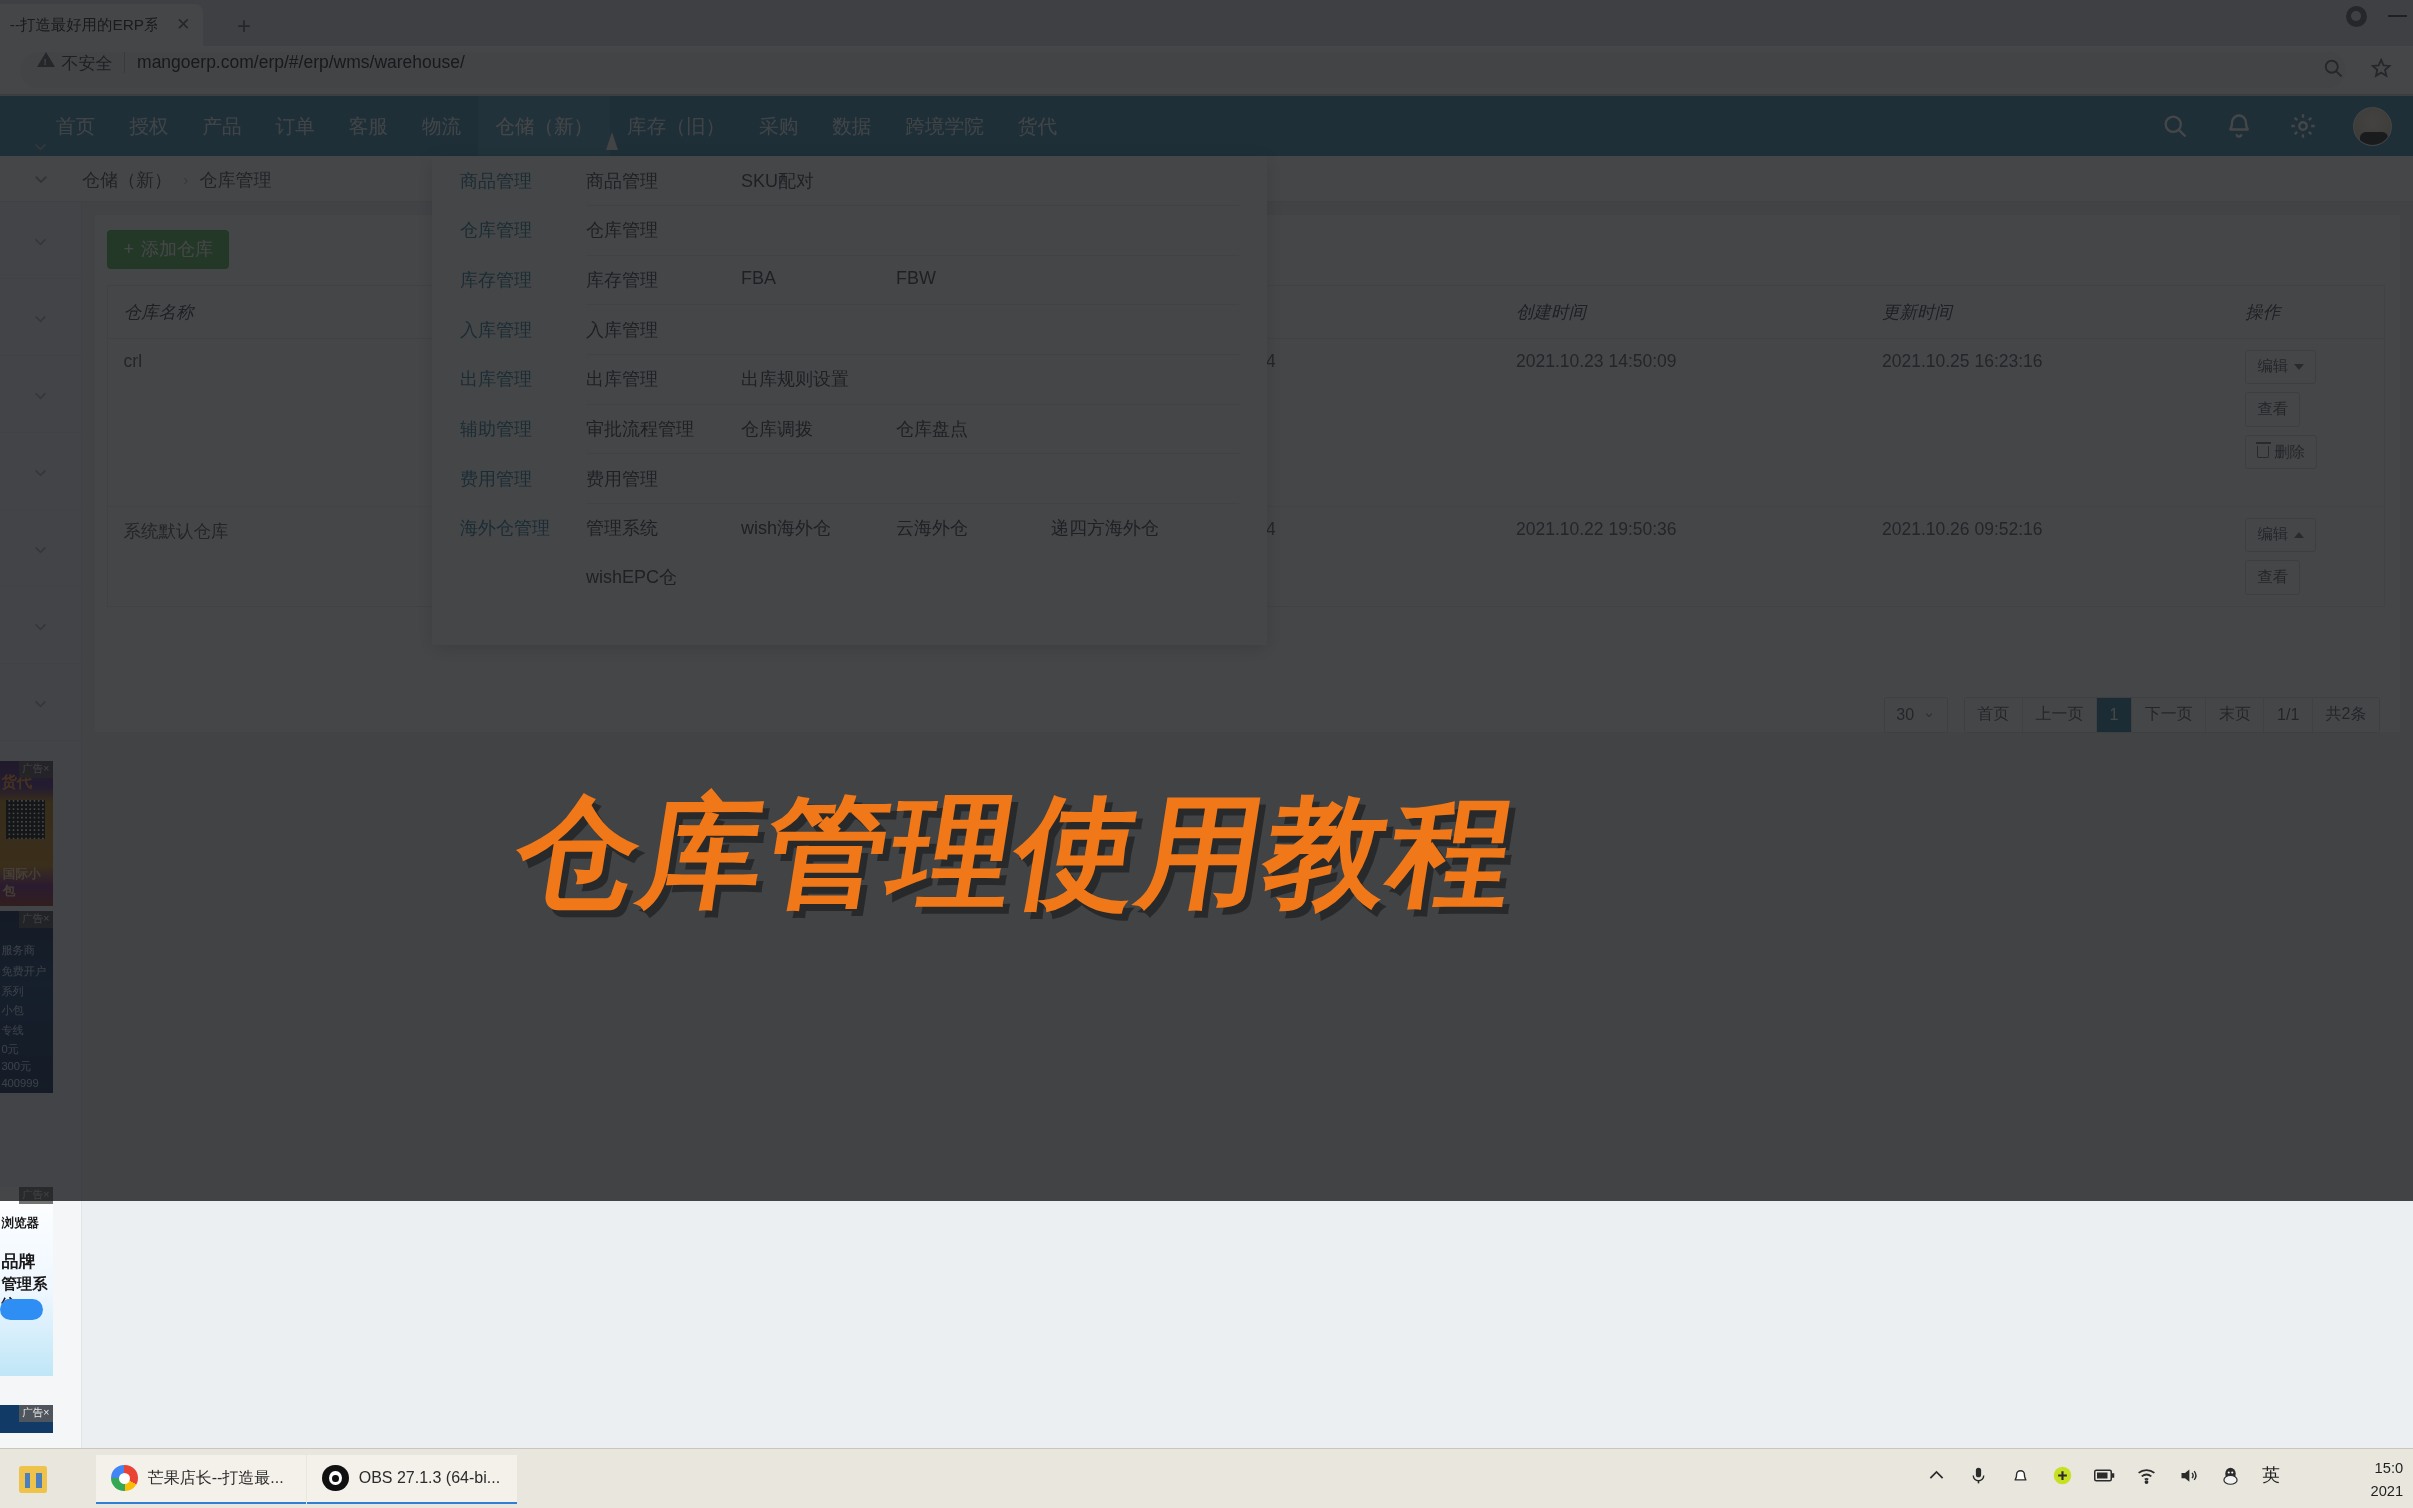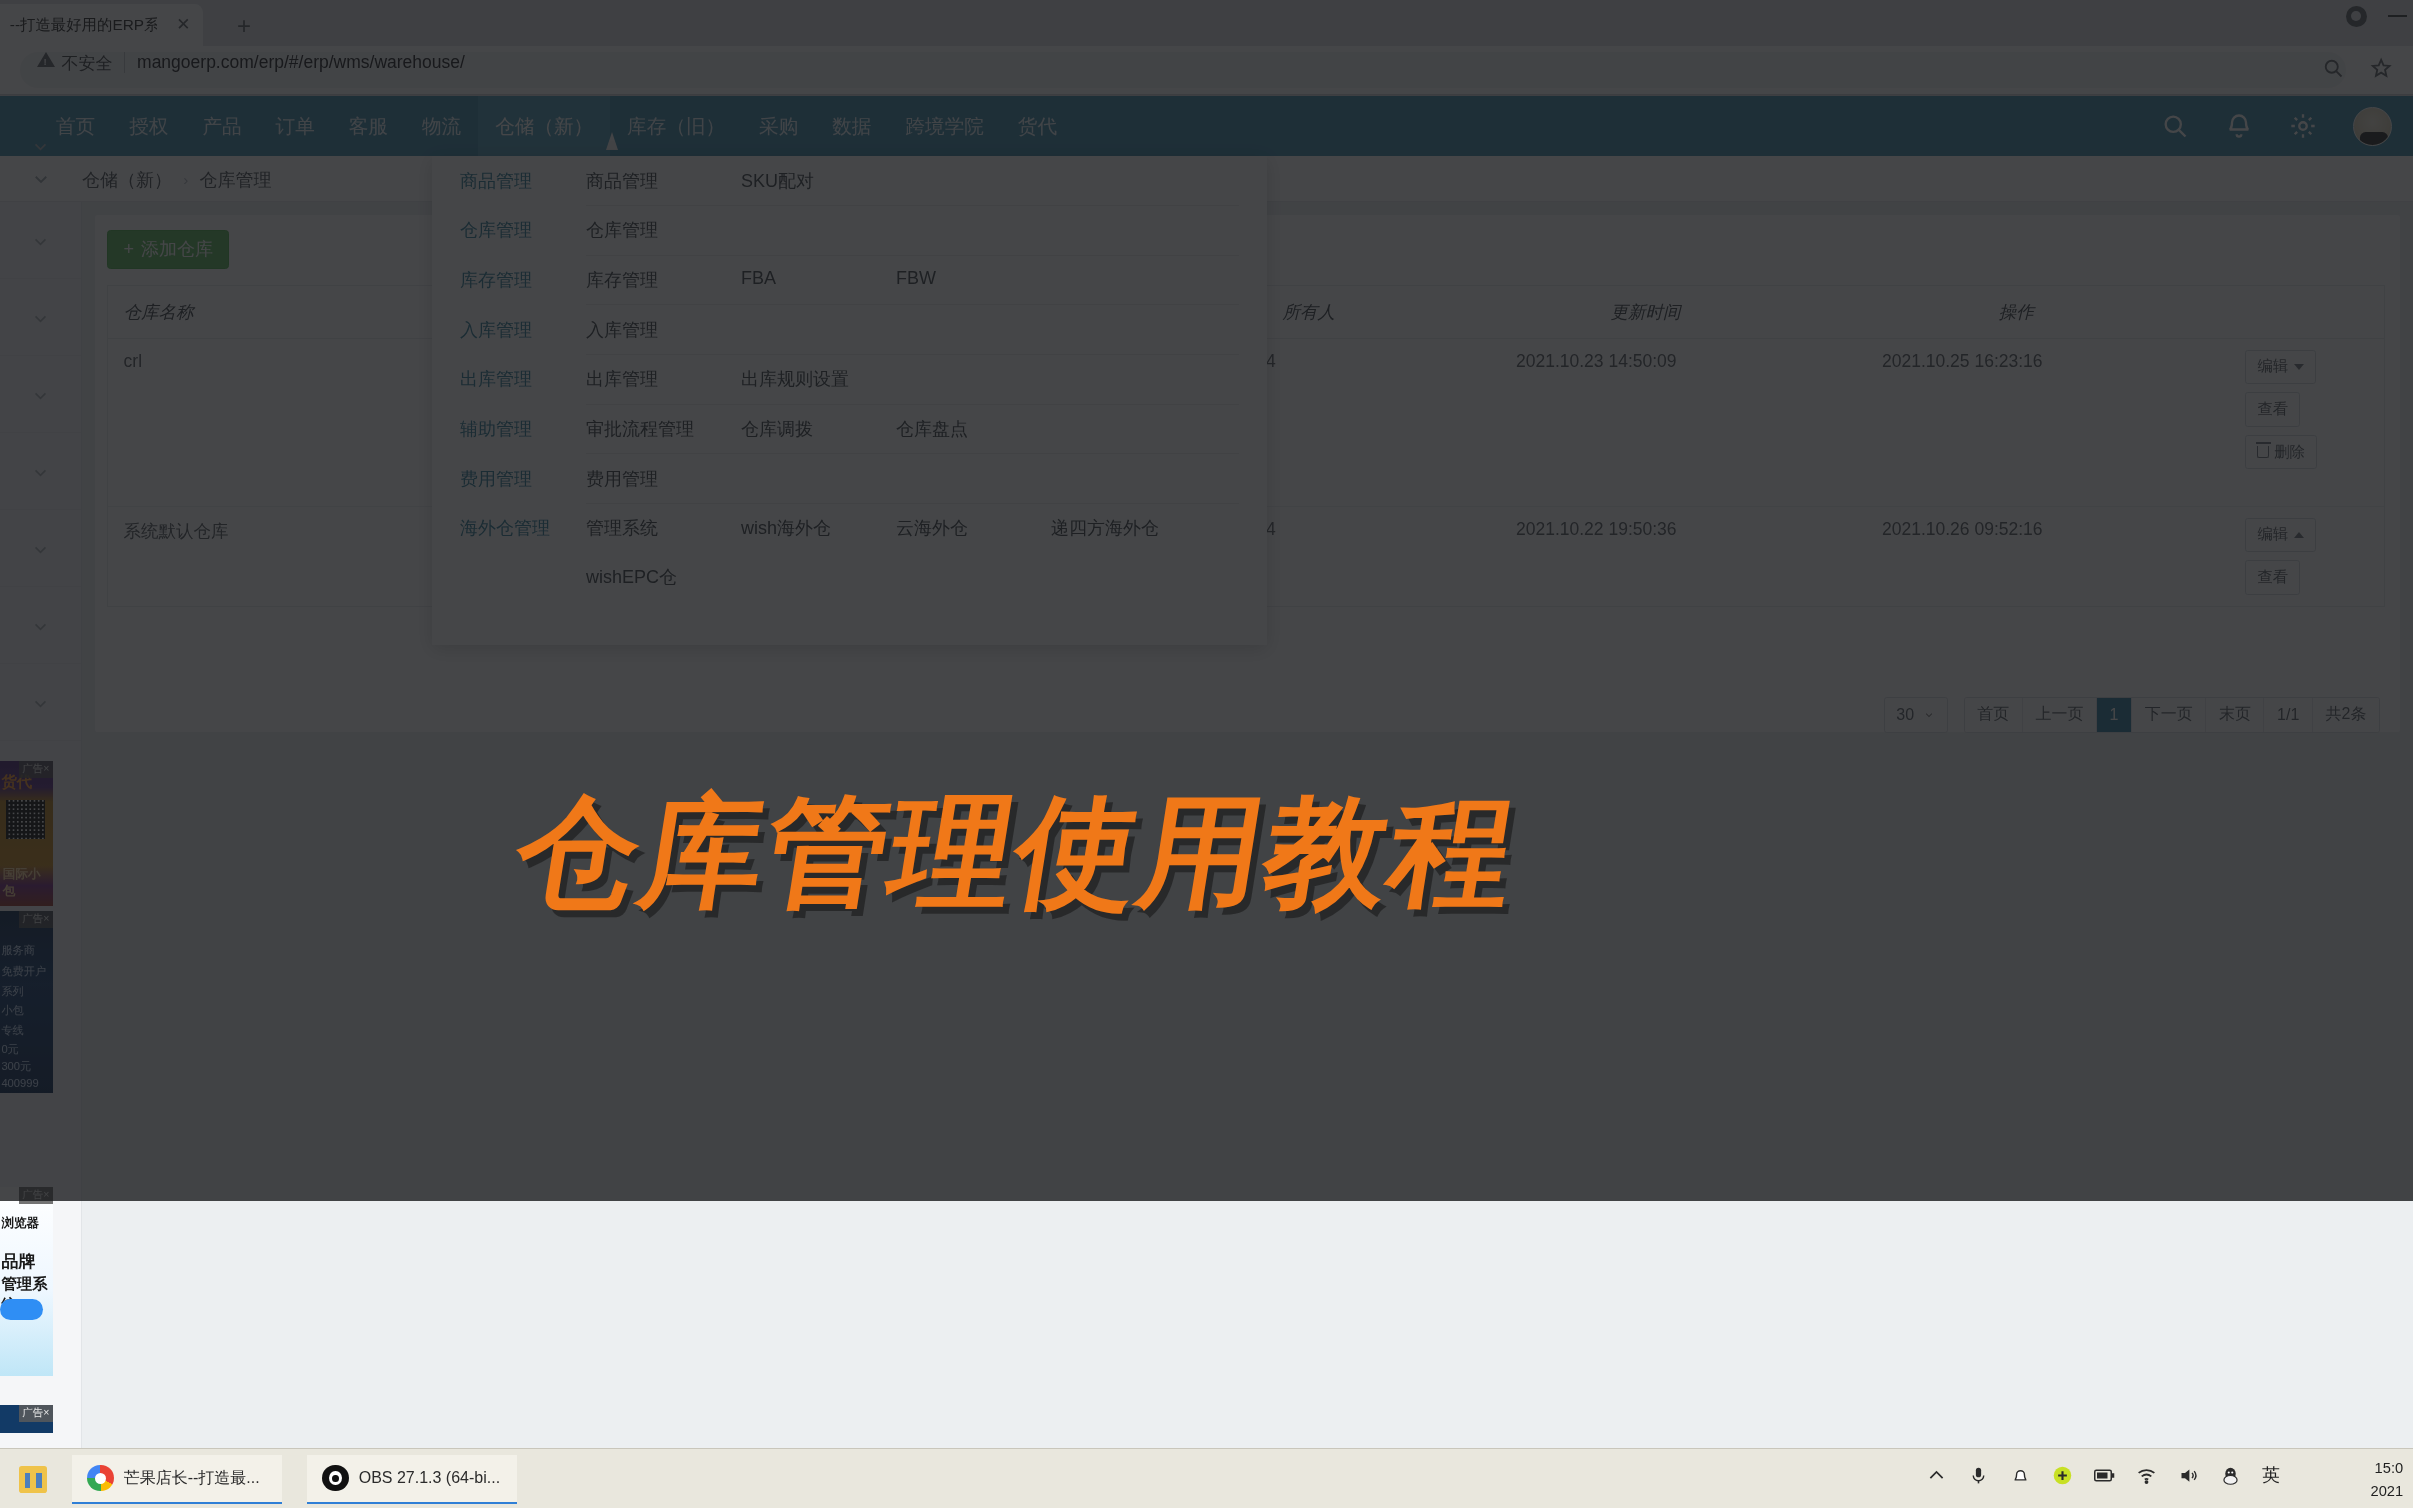--- a/index.html
+++ b/index.html
@@ -231,21 +231,21 @@
     position: absolute; left: 12.6px; top: 9.8px; width: 41px; height: 41px;
     display:flex; align-items:center; justify-content:center;
   }
   .start-ico { width: 28px; height: 26.5px; background: #efc34a; border-radius: 2.8px; position: relative; }
   .start-ico::before { content:""; position:absolute; left:5.6px; top:7px; width:5.6px; height:15.4px; background:#4c7fbd;}
   .start-ico::after  { content:""; position:absolute; left:17px; top:7px; width:5.6px; height:15.4px; background:#4c7fbd;}
   .tb-item {
     position: absolute; top: 5.6px; height: 49px; display:flex; align-items:center; gap:9.8px;
     padding: 0 15.4px; background: #f3f1e9; border-bottom: 2.8px solid #2f7fd6;
   }
-  .tb-item.i1 { left: 72px; width: 210px; }
+  .tb-item.i1 { left: 96px; width: 210px; }
   .tb-item.i2 { left: 307px; width: 210px; }
   .tb-label { font-size: 16px; color: #2b2b2b; white-space: nowrap; overflow: hidden; }
   .chrome-ico { width: 26.5px; height: 26.5px; border-radius:50%;
     background: conic-gradient(#ea4335 0 33%, #fbbc05 33% 50%, #34a853 50% 75%, #4285f4 75% 100%);
     position: relative; }
   .chrome-ico::after { content:""; position:absolute; left:7.7px; top:7.7px; width:11.2px; height:11.2px; border-radius:50%; background:#fff;}
   .obs-ico { width: 26.5px; height: 26.5px; border-radius: 50%; background:#111; position:relative;}
   .obs-ico::after { content:""; position:absolute; left:7px; top:6.3px; width:12.6px; height:14px; border-radius:50%; background:#fff;}
   .obs-ico::before { content:""; position:absolute; left:9.8px; top:9.8px; width:7px; height:7.7px; border-radius:50%; background:#111; z-index:2;}
   .tray { position: absolute; right: 133px; top: 14px; display:flex; align-items:center; gap: 21px; }
@@ -407,20 +407,21 @@
           <span>+</span>
           <span>添加仓库</span>
         </div>
 
         <div class="tbl">
           <div class="tbl-head">
             <div class="th c-name">仓库名称</div>
             <div class="th c-code">仓库编码</div>
             <div class="th c-loc">库位数</div>
             <div class="th c-own">所有人</div>
+            <div class="th c-ct">创建时间</div>
             <div class="th c-ut">更新时间</div>
             <div class="th c-act">操作</div>
           </div>
 
           <div class="tbl-row rowtall">
             <div class="td c-name">crl</div>
             <div class="td c-code">1</div>
             <div class="td c-loc">18</div>
             <div class="td c-own">test4444</div>
             <div class="td c-ct">2021.10.23 14:50:09</div>

